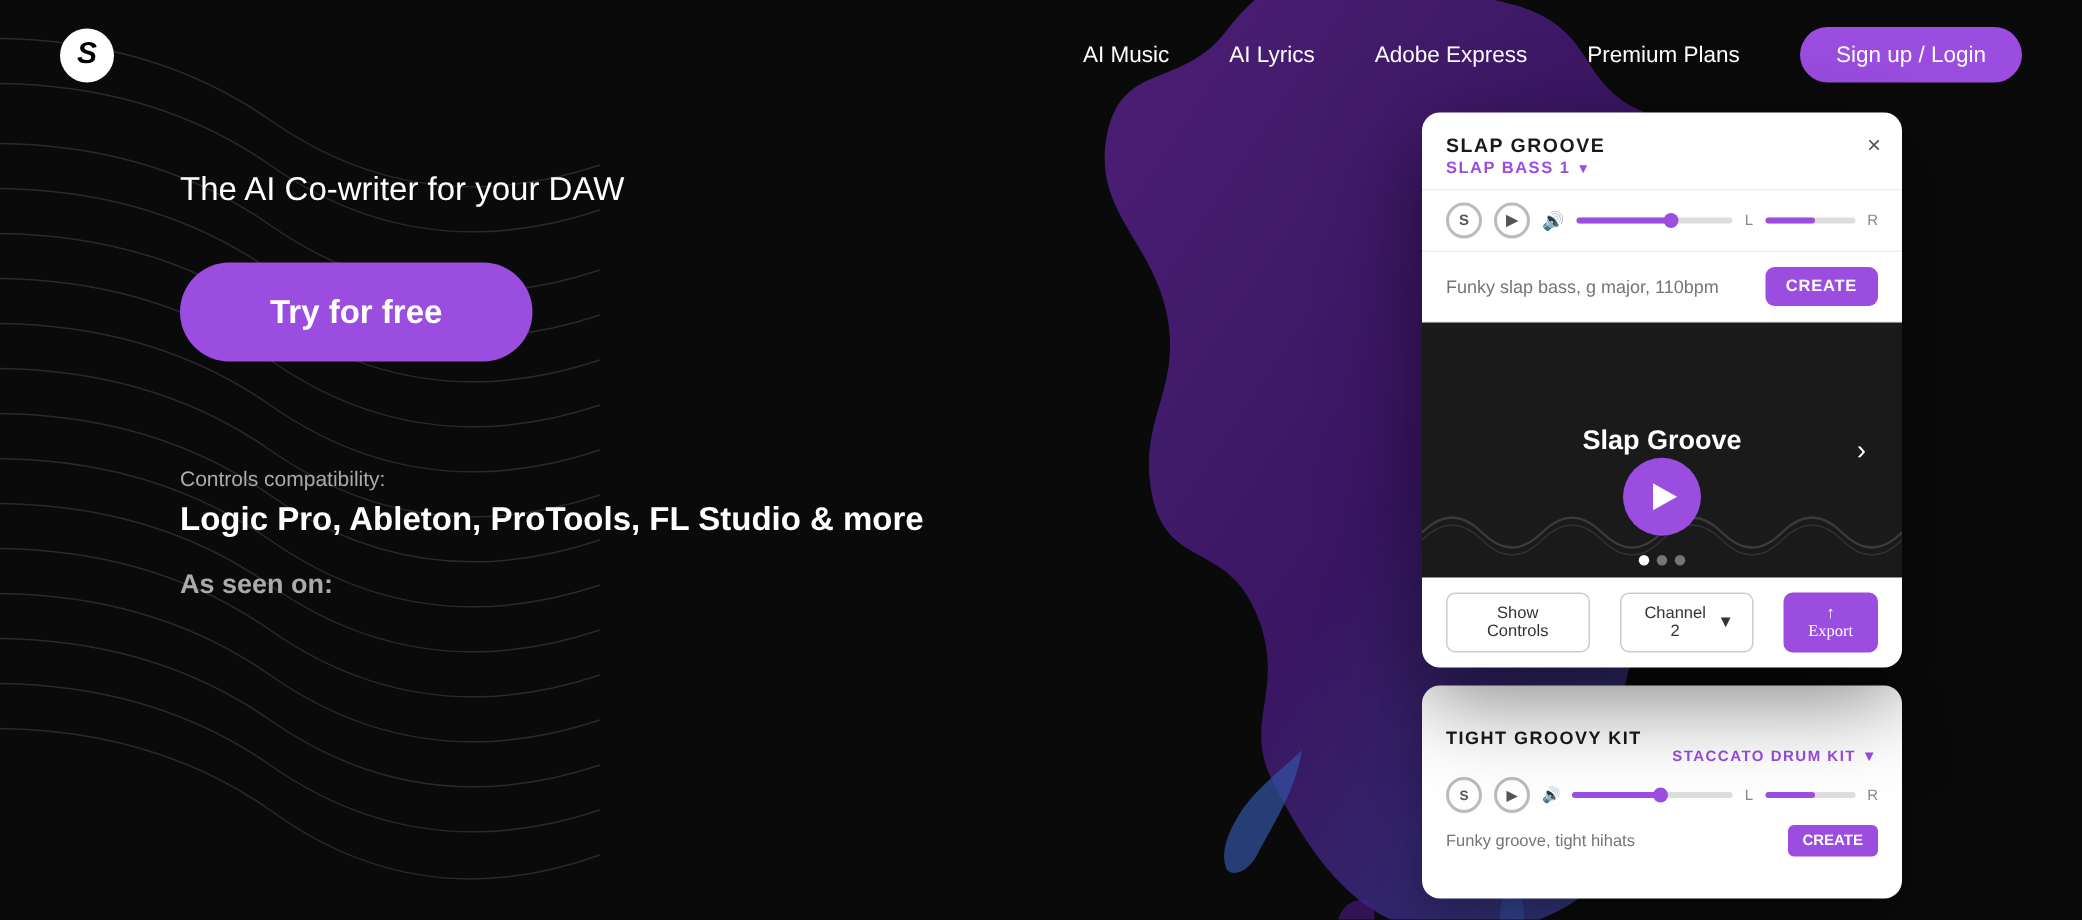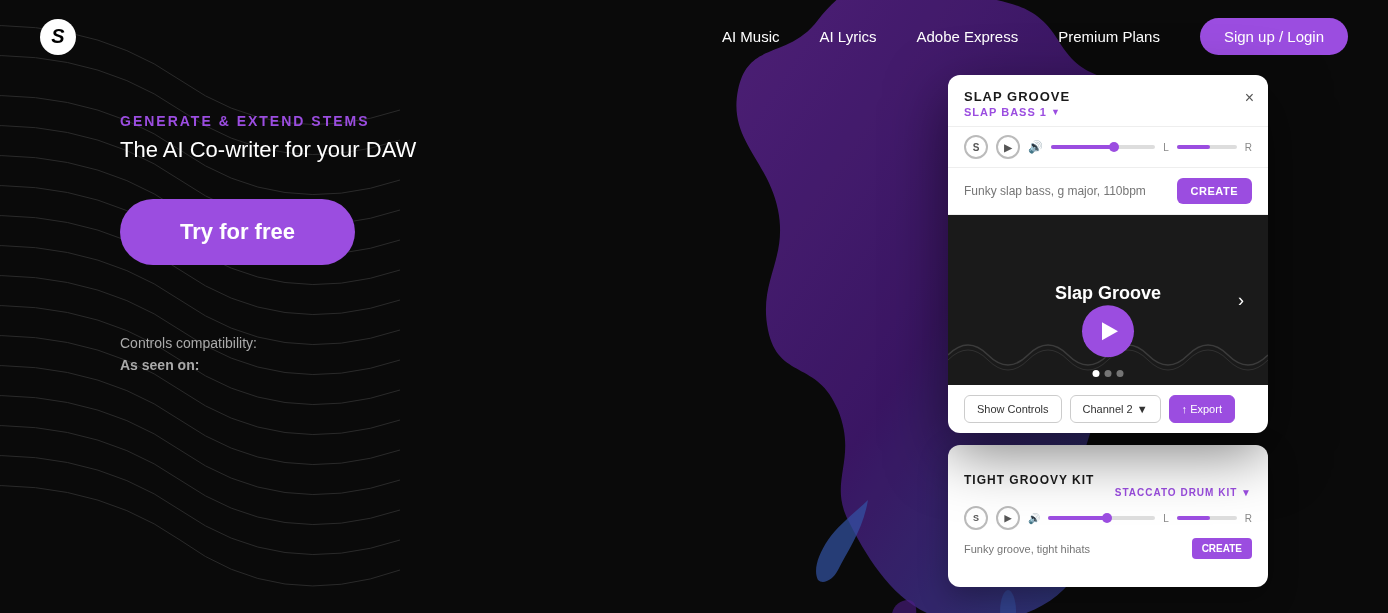--- a/index.html
+++ b/index.html
@@ -114,21 +114,21 @@
       color: #aaa;
       margin-bottom: 6px;
     }
     .daw-list {
       font-size: 22px;
       font-weight: 700;
       color: #fff;
       margin-bottom: 20px;
     }
     .as-seen {
-      font-size: 14px;
+      font-size: 18px;
       color: #aaa;
       font-weight: 600;
     }
 
     
     .plugin-panel {
       position: absolute;
       right: 120px;
       top: 75px;
       width: 320px;
@@ -341,39 +341,40 @@
       bottom: 0;
       left: 0;
       right: 0;
       height: 60px;
       opacity: 0.3;
     }
 
     .card-footer {
       padding: 10px 16px;
       display: flex;
-      gap: 8px;
+      gap: 20px;
       align-items: center;
     }
     .footer-btn {
       border: 1px solid #ccc;
       background: #fff;
       border-radius: 6px;
       padding: 7px 12px;
       font-size: 11px;
       color: #333;
       cursor: pointer;
       display: flex;
       align-items: center;
       gap: 4px;
     }
     .footer-btn-purple {
       background: #9b4de0;
       border-color: #9b4de0;
       color: #fff;
+      font-family: Liberation Serif, serif;
     }
 
     
     .card-small {
       background: #fff;
       border-radius: 12px;
       padding: 28px 16px;
       box-shadow: 0 10px 30px rgba(0,0,0,0.3);
     }
     .card-small-title {
@@ -491,27 +492,27 @@
   <div class="nav-links">
     <a class="nav-link">AI Music</a>
     <a class="nav-link">AI Lyrics</a>
     <a class="nav-link">Adobe Express</a>
     <a class="nav-link">Premium Plans</a>
     <button class="nav-cta">Sign up / Login</button>
   </div>
 </nav>
 
 <div class="hero">
-  <div class="hero-eyebrow">GENERATE &amp; EXTEND STEMS</div>
   <div class="hero-subtitle">The AI Co-writer for your DAW</div>
   <button class="try-free-btn">Try for free</button>
 </div>
 
 <div class="bottom-section">
   <div class="universal-label">Controls compatibility:</div>
+  <div class="daw-list">Logic Pro, Ableton, ProTools, FL Studio &amp; more</div>
   <div class="as-seen">As seen on:</div>
 </div>
 
 <div class="plugin-panel">
 
   <div class="card" style="position:relative;">
     <div class="card-header">
       <div class="card-title">SLAP GROOVE</div>
       <div class="card-subtitle">
         <span>SLAP BASS 1</span>

